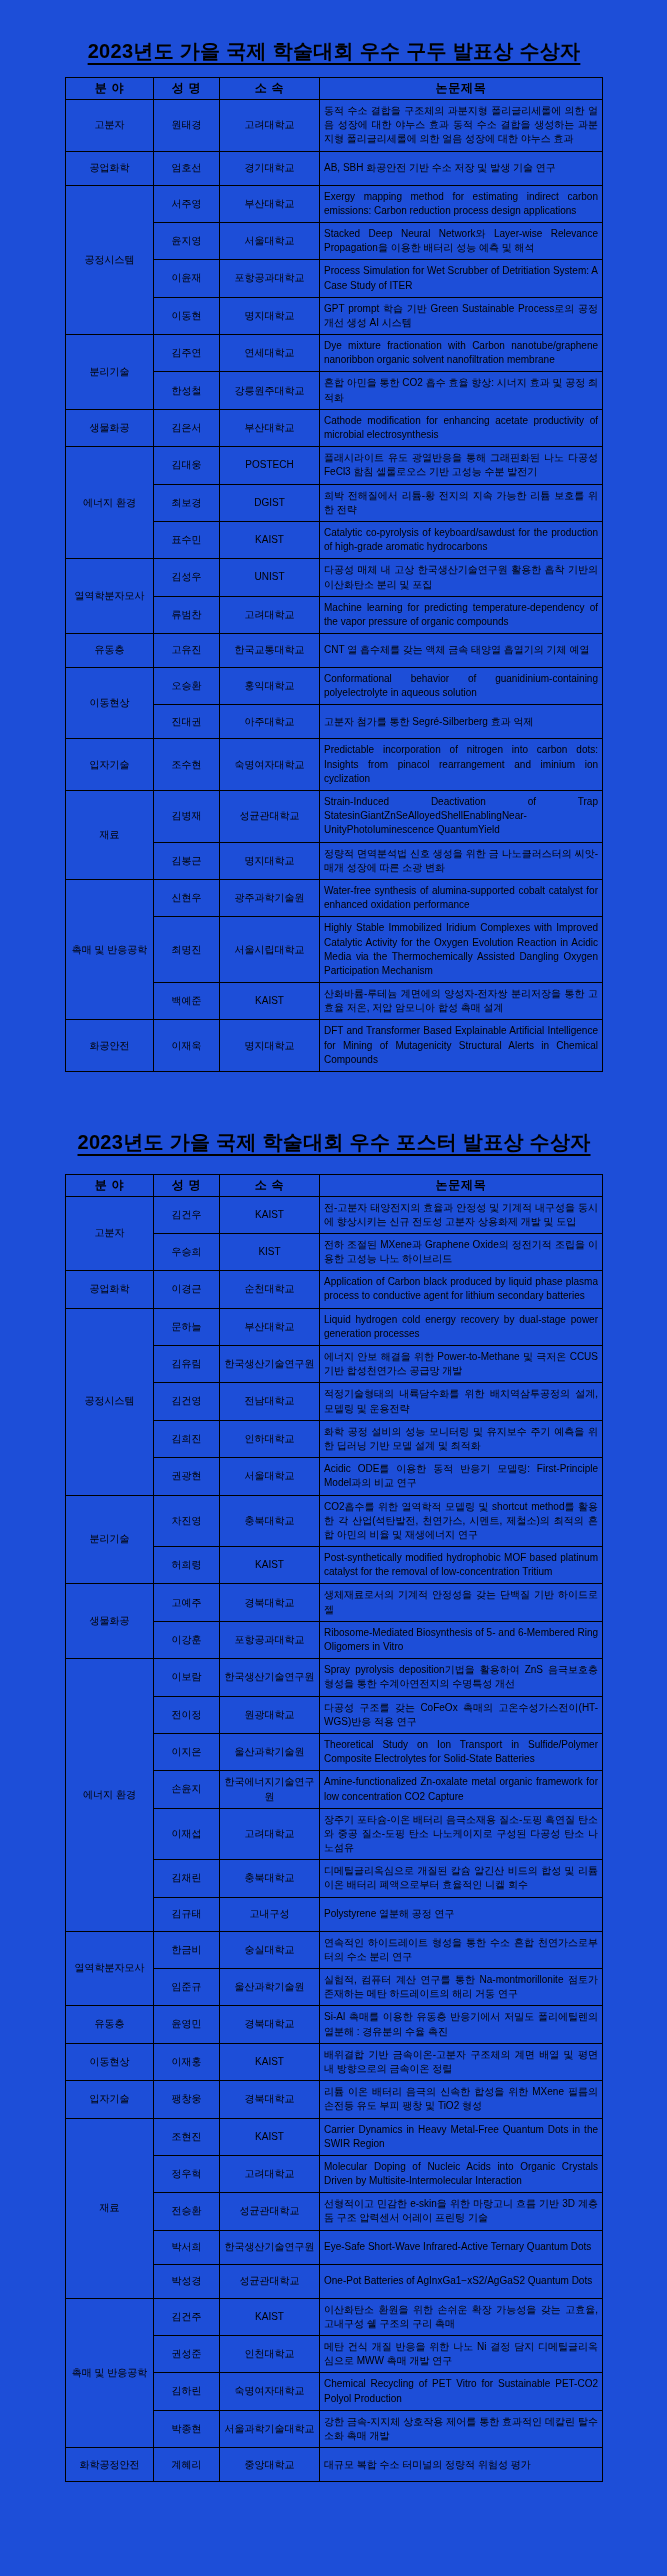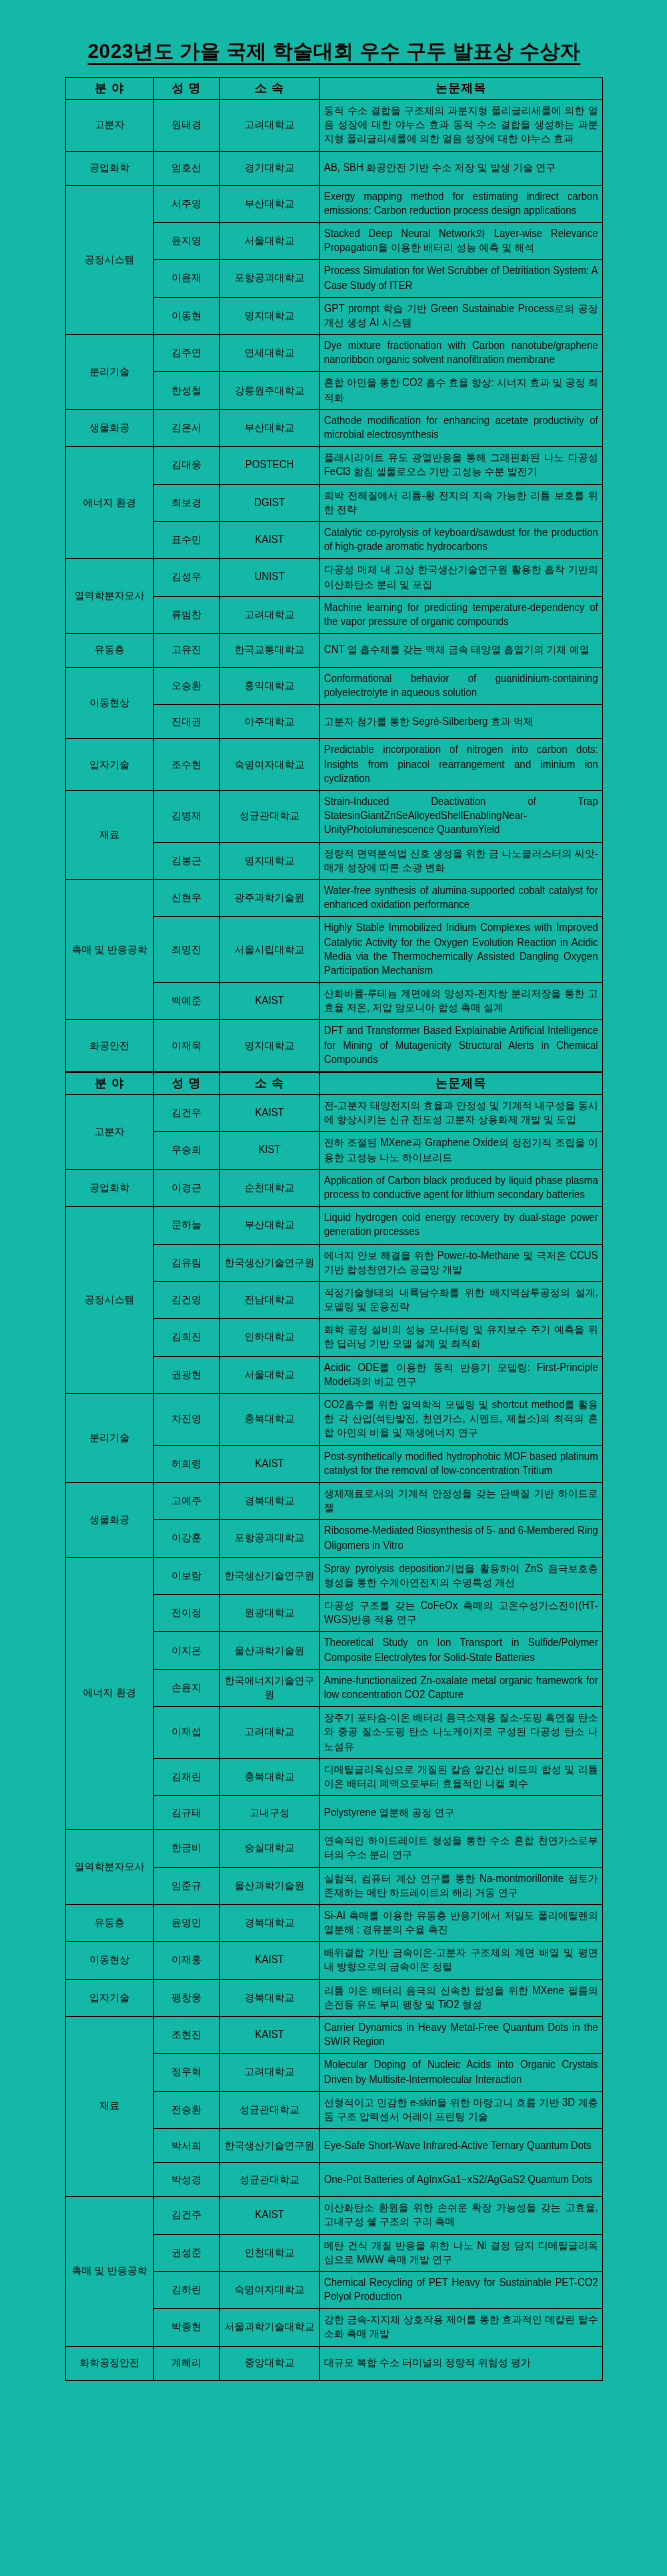--- a/index.html
+++ b/index.html
@@ -4,42 +4,42 @@
 <style>
   html, body { margin: 0; padding: 0; }
   body {
     background: #ffffff;
     color: #000000;
     font-family: "Liberation Sans", "DejaVu Sans", sans-serif;
   }
   .page {
     width: 668px;
     min-height: 2576px;
-    background: #14b8a6;
+    background: #1d4ed8;
     box-sizing: border-box;
     padding-top: 38px;
     padding-bottom: 40px;
   }
   .doc-title {
     width: 668px;
     text-align: center;
     font-size: 20px;
     font-weight: bold;
     letter-spacing: 0.3px;
     margin: 0 0 12px 0;
   }
   .doc-title .underline {
     text-decoration: underline;
     text-underline-offset: 4.7px;
     text-decoration-thickness: 1.7px;
   }
   .doc-title.second { margin-top: 57px; margin-bottom: 17.5px; }
   table.award-table {
     width: 536px;
-    margin: 0 auto;
+    margin: 8px auto;
     border-collapse: collapse;
     table-layout: fixed;
     border: 1.3px solid #000;
   }
   .award-table th, .award-table td {
     border: 0.7px solid #000;
     box-sizing: border-box;
     word-break: break-word;
     overflow-wrap: break-word;
   }
@@ -217,20 +217,21 @@
         </tr>
         <tr class="group-start">
           <td class="cell field-cell">화공안전</td>
           <td class="cell name-cell">이재욱</td>
           <td class="cell affiliation-cell">명지대학교</td>
           <td class="cell paper-title-cell">DFT and Transformer Based Explainable Artificial Intelligence for Mining of Mutagenicity Structural Alerts in Chemical Compounds</td>
         </tr>
       </tbody>
   </table>
 
+  <h1 class="doc-title second"><span class="underline">2023년도 가을 국제 학술대회 우수 포스터 발표상 수상자</span></h1>
 
   <table class="award-table">
     <colgroup>
       <col style="width:88px">
         <col style="width:66px">
         <col style="width:100px">
         <col style="width:283px">
     </colgroup>
     <thead>
       <tr>
@@ -404,21 +405,21 @@
           <td class="cell paper-title-cell">이산화탄소 환원을 위한 손쉬운 확장 가능성을 갖는 고효율, 고내구성 쉘 구조의 구리 촉매</td>
         </tr>
         <tr>
           <td class="cell name-cell">권성준</td>
           <td class="cell affiliation-cell">인천대학교</td>
           <td class="cell paper-title-cell">메탄 건식 개질 반응을 위한 나노 Ni 결정 담지 디메틸글리옥심으로 MWW 촉매 개발 연구</td>
         </tr>
         <tr>
           <td class="cell name-cell">김하린</td>
           <td class="cell affiliation-cell">숙명여자대학교</td>
-          <td class="cell paper-title-cell">Chemical Recycling of PET Heavy for Sustainable PET-CO2 Polyol Production</td>
+          <td class="cell paper-title-cell">Chemical Recycling of PET Vitro for Sustainable PET-CO2 Polyol Production</td>
         </tr>
         <tr>
           <td class="cell name-cell">박종현</td>
           <td class="cell affiliation-cell">서울과학기술대학교</td>
           <td class="cell paper-title-cell">강한 금속-지지체 상호작용 제어를 통한 효과적인 데칼린 탈수소화 촉매 개발</td>
         </tr>
         <tr class="group-start">
           <td class="cell field-cell">화학공정안전</td>
           <td class="cell name-cell">계혜리</td>
           <td class="cell affiliation-cell">중앙대학교</td>

